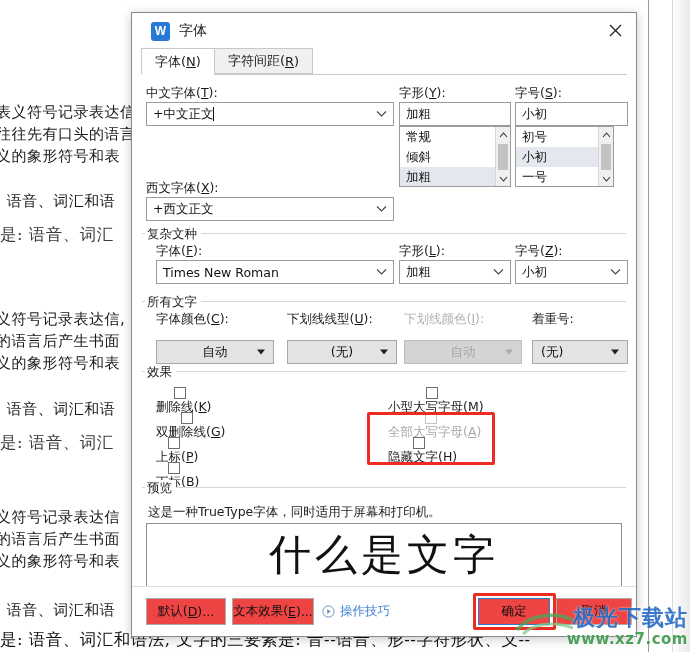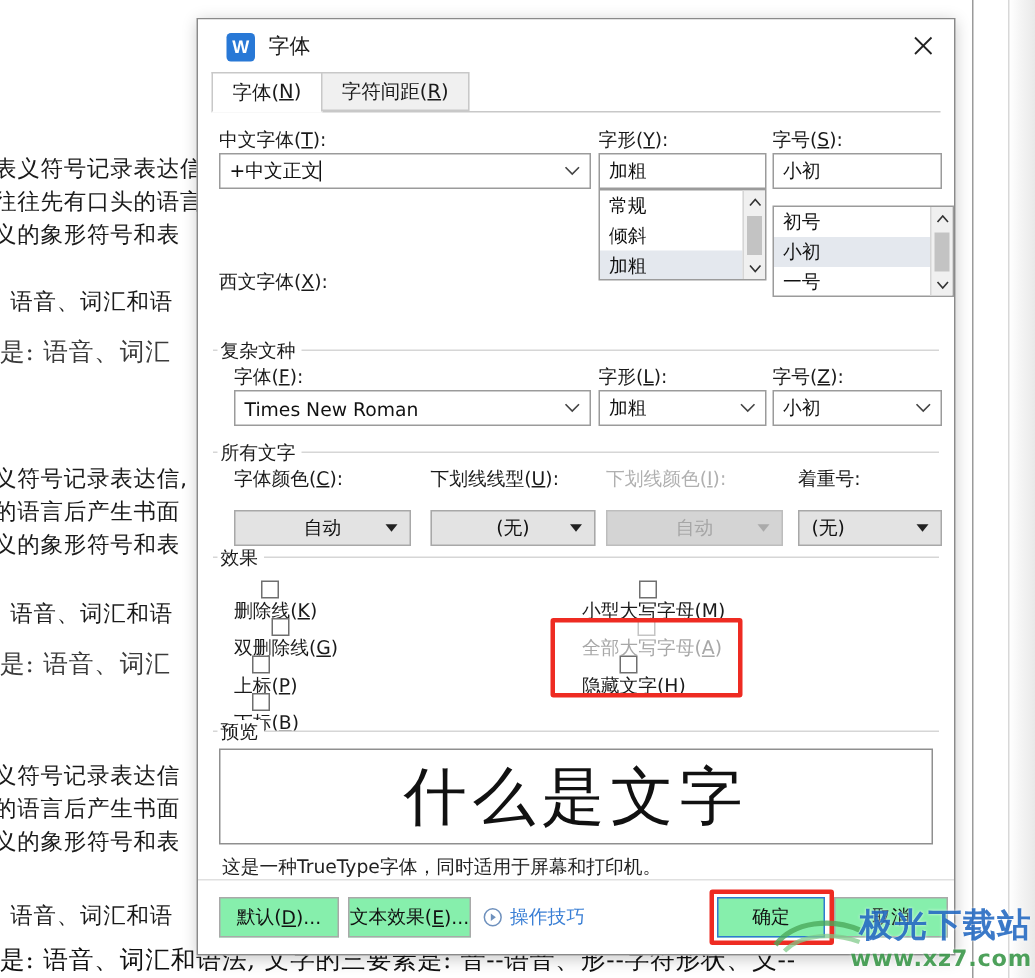--- a/index.html
+++ b/index.html
@@ -178,21 +178,21 @@
   #cn-font-combo { position: absolute; left: 4px;  top: 17px; width: 248px; }
   #west-font-label{ position: absolute; left: 4px; top: 95px; }
   #west-font-combo{ position: absolute; left: 4px; top: 112px; width: 248px; }
 
   #style-label { position: absolute; left: 257px; top: 0px; }
   #style-combo { position: absolute; left: 257px; top: 17px; width: 112px; }
   #style-list  { position: absolute; left: 257px; top: 41px; width: 112px; height: 61px; }
 
   #size-label { position: absolute; left: 373px; top: 0px; }
   #size-combo { position: absolute; left: 373px; top: 17px; width: 113px; }
-  #size-list  { position: absolute; left: 373px; top: 52px; width: 121px; height: 61px; }
+  #size-list  { position: absolute; left: 373px; top: 41px; width: 99px; height: 61px; }
 
   .listbox {
     border: 1px solid #9b9b9b;
     background: #fff;
     position: relative;
     overflow: hidden;
   }
   .listbox .items {
     position: absolute;
     left: 0; top: 0; right: 15px; bottom: 0;
@@ -352,21 +352,21 @@
     position: absolute;
     left: 0; right: 0; bottom: 0;
     height: 50px;
     background: #ffffff;
     border-top: 1px solid #e0e0e0;
   }
   .btn {
     position: absolute;
     height: 27px;
     border: 1px solid #a9a9a9;
-    background: #86efac;
+    background: #ef4444;
     font-size: 12.5px;
     font-family: "DejaVu Sans", sans-serif;
     color: #111;
     display: flex; align-items: center; justify-content: center;
     cursor: default;
   }
   .btn u { text-decoration: underline; }
   #btn-default   { left: 14px;  top: 11px; width: 80px; }
   #btn-texteffect{ left: 100px; top: 11px; width: 82px; }
   #btn-ok        { left: 346px; top: 11px; width: 72px; border-color: #2e7ad1; }
@@ -488,20 +488,26 @@
       <div id="cn-font-label" class="field-label"><span>中文字体(</span><u>T</u><span>):</span></div>
       <div id="cn-font-combo" class="combo">
         <span>+中文正文</span>
           <span class="text-cursor"></span>
         <svg class="combo-arrow" width="11" height="7" viewBox="0 0 11 7">
             <path d="M1 1 L5.5 5.5 L10 1" stroke="#444" stroke-width="1.1" fill="none"></path>
           </svg>
       </div>
 
       <div id="west-font-label" class="field-label"><span>西文字体(</span><u>X</u><span>):</span></div>
+      <div id="west-font-combo" class="combo">
+        <span>+西文正文</span>
+        <svg class="combo-arrow" width="11" height="7" viewBox="0 0 11 7">
+            <path d="M1 1 L5.5 5.5 L10 1" stroke="#444" stroke-width="1.1" fill="none"></path>
+          </svg>
+      </div>
 
       <div id="style-label" class="field-label"><span>字形(</span><u>Y</u><span>):</span></div>
       <div id="style-combo" class="combo">
         <span>加粗</span>
       </div>
       <div id="style-list" class="listbox">
         <div class="items">
           <div class="li">常规</div>
           <div class="li">倾斜</div>
           <div class="li selected">加粗</div>
@@ -639,24 +645,24 @@
           <span><span>隐藏文字(</span><u>H</u><span>)</span></span>
         </div>
 
         <div id="red-highlight"></div>
       </div>
     </div>
 
     <div class="groupbox" style="margin-top:2px;">
       <div class="gb-title">预览</div>
       <div id="preview-row">
+        <div id="preview-note">这是一种TrueType字体，同时适用于屏幕和打印机。</div>
         <div id="preview-box">
           <div id="preview-text">什么是文字</div>
         </div>
-        <div id="preview-note">这是一种TrueType字体，同时适用于屏幕和打印机。</div>
       </div>
     </div>
 
   </div>
 
   <div id="dialog-footer">
     <div id="btn-default" class="btn">
         <span>默认(</span>
         <u>D</u>
         <span>)...</span>

